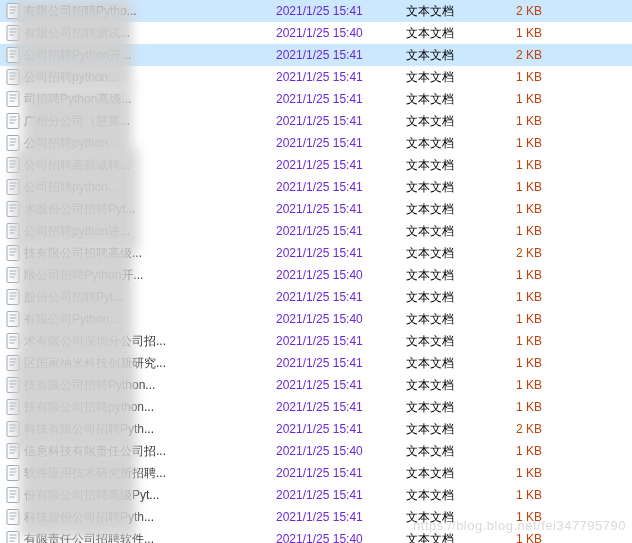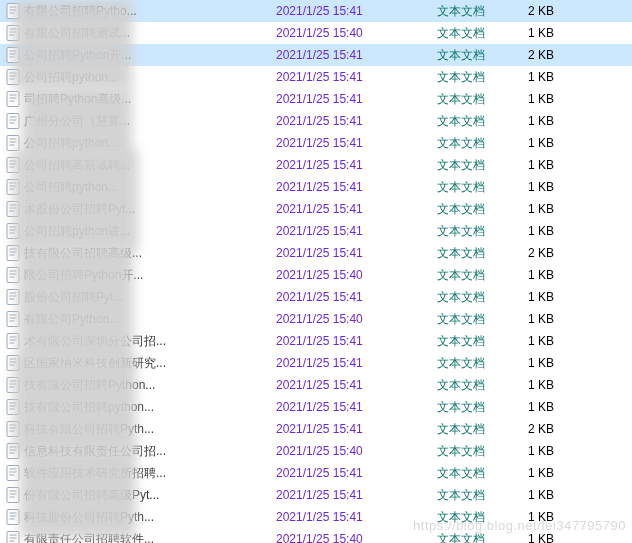--- a/index.html
+++ b/index.html
@@ -42,28 +42,27 @@
       flex-shrink: 0;
       position: relative;
     }
     .col-date {
       width: 130px;
       color: #6d28d9;
       flex-shrink: 0;
     }
     .col-type {
       width: 110px;
-      color: #0f766e;
+      color: #000000;
       flex-shrink: 0;
-      text-align: center;
     }
     .col-size {
       width: 58px;
-      text-align: center;
-      color: #000000;
+      text-align: left;
+      color: #c2410c;
       padding-right: 8px;
       flex-shrink: 0;
     }
     .txt-icon {
       width: 14px;
       height: 16px;
       position: relative;
     }
     .txt-icon svg { display: block; }
     .blur-overlay {

